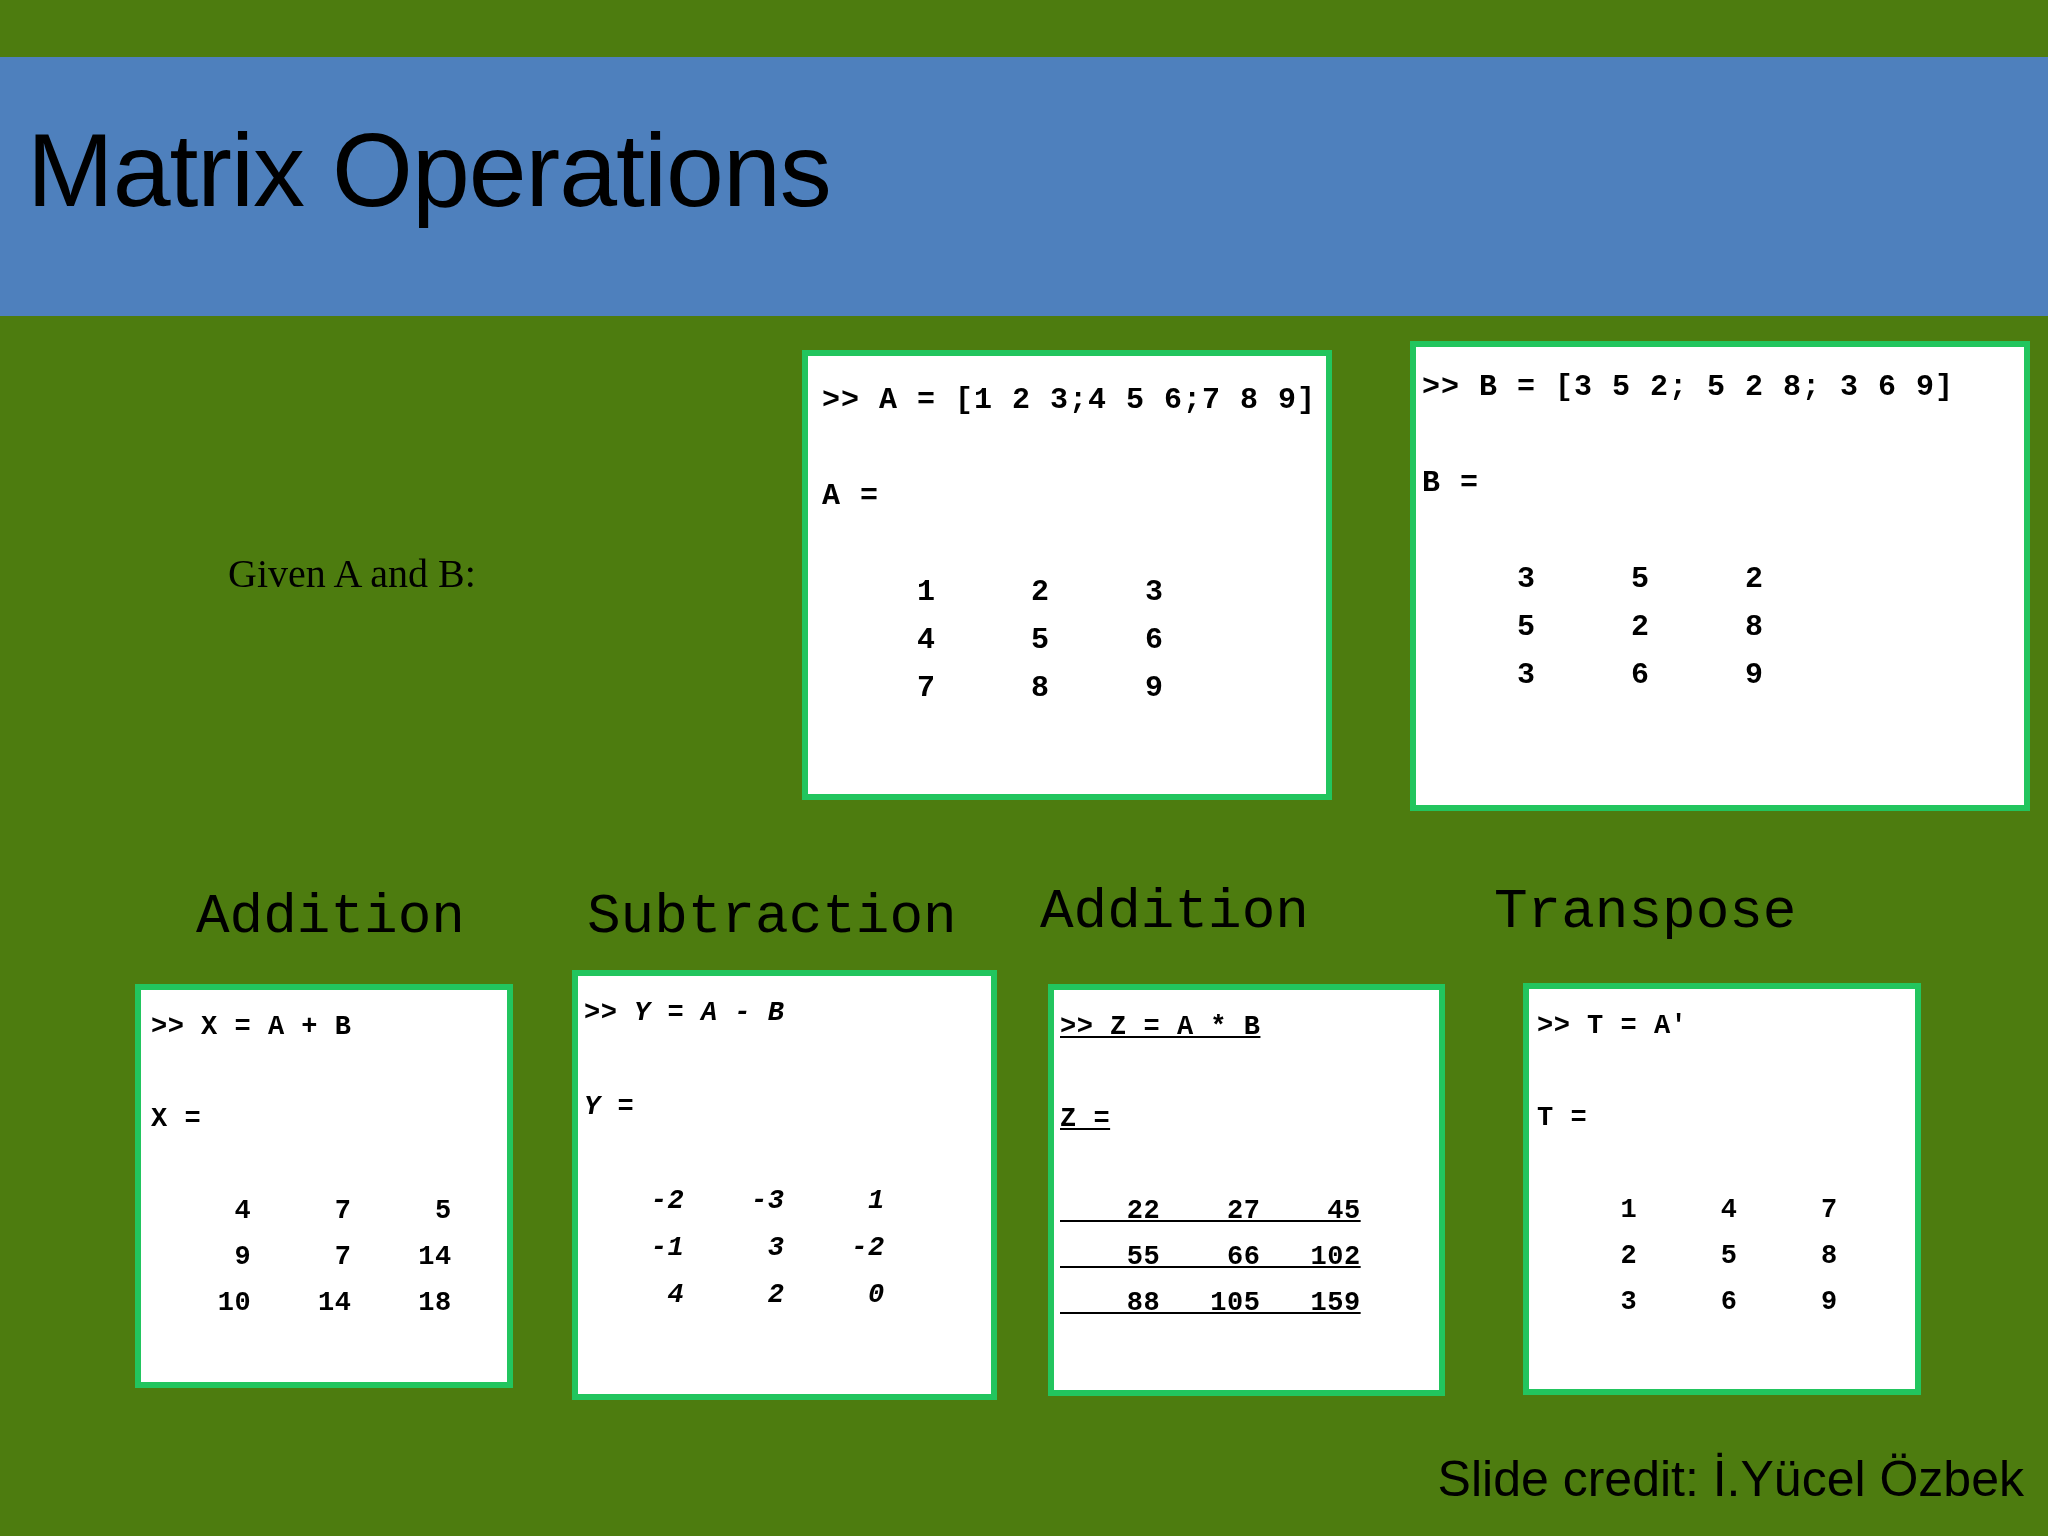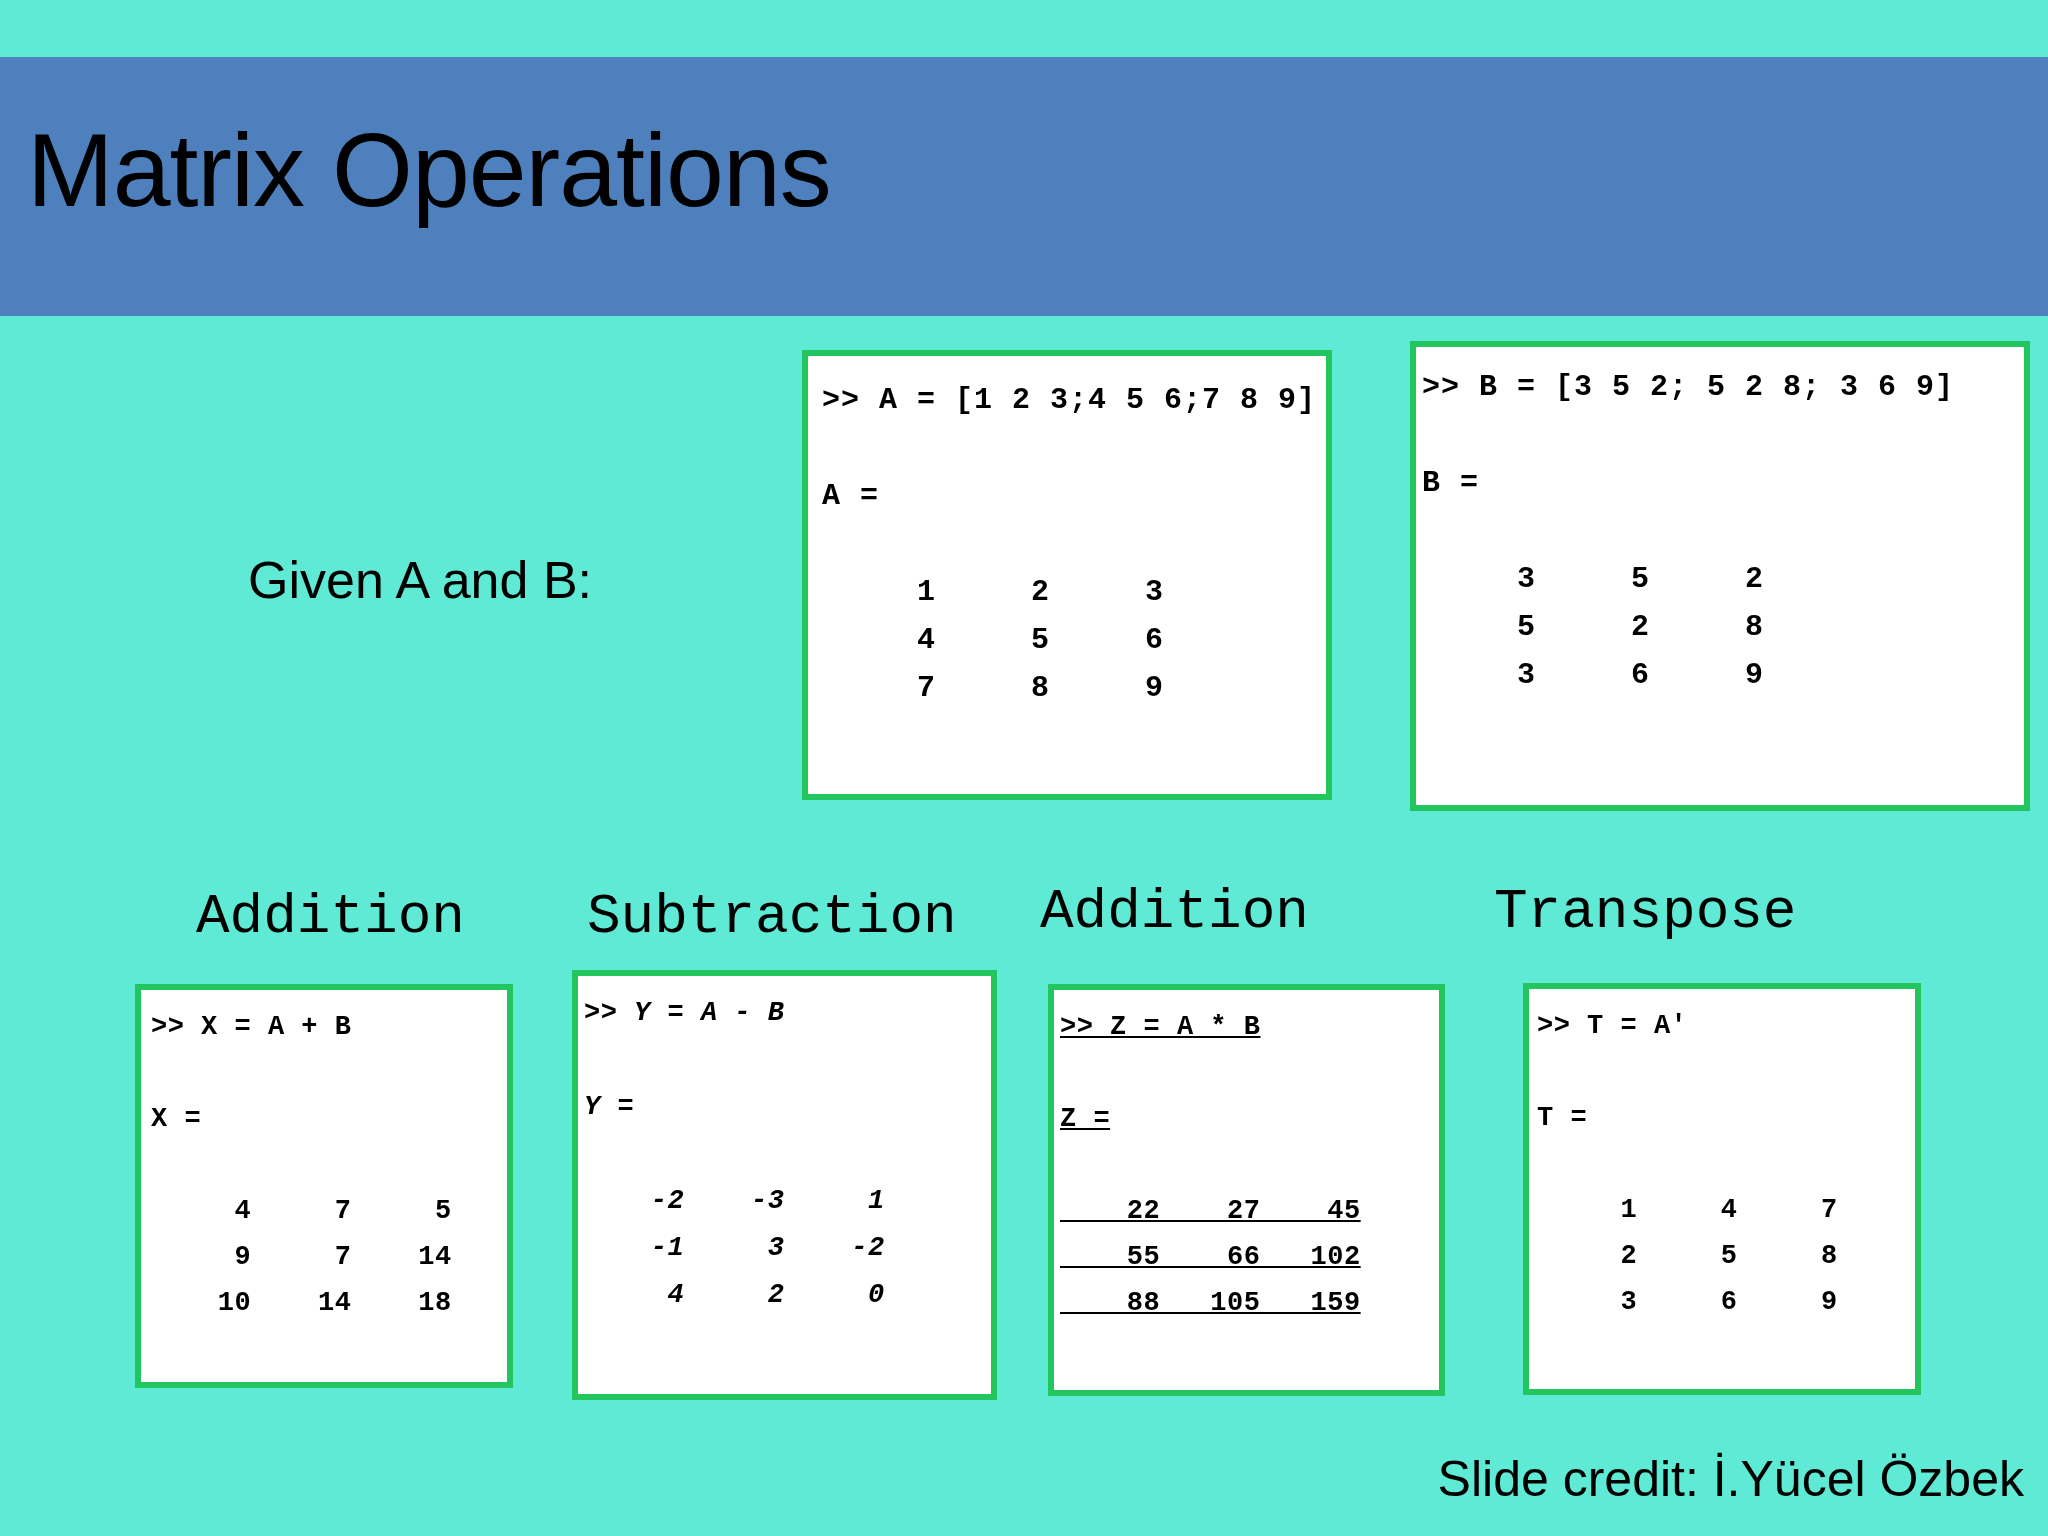--- a/index.html
+++ b/index.html
@@ -38,25 +38,24 @@
     color: #000000;
     letter-spacing: -1px;
     white-space: nowrap;
   }
 
   
   #given-label {
     position: absolute;
     left: 228px;
     top: 550px;
-    font-family: Liberation Sans, sans-serif;
-    font-size: 52px;
-    color: #000000;
-    white-space: nowrap;
-    margin-left: 20px;
+    font-family: Liberation Serif, serif;
+    font-size: 40px;
+    color: #000000;
+    white-space: nowrap;
   }
 
   
   .console-box {
     position: absolute;
     background: #ffffff;
     border: 6px solid #22c55e;
     box-sizing: border-box;
     font-family: "Liberation Mono", "DejaVu Sans Mono", monospace;
     color: #000000;
@@ -168,21 +167,21 @@
     top: 1450px;
     font-family: "Liberation Sans", sans-serif;
     font-size: 50px;
     color: #000000;
     white-space: nowrap;
   }
 </style>
 </head>
 <body>
 
-<div id="slide" style="background: #5eead4;">
+<div id="slide" style="background: #4d7c0f;">
 
   <div id="title-band" style="background: rgb(78, 128, 189);"></div>
   <div id="page-title">Matrix Operations</div>
 
   <div id="given-label">Given A and B:</div>
 
   <div class="console-box" id="console-a">
     <pre class="console-pre">&gt;&gt; A = [1 2 3;4 5 6;7 8 9]
 
 A =

